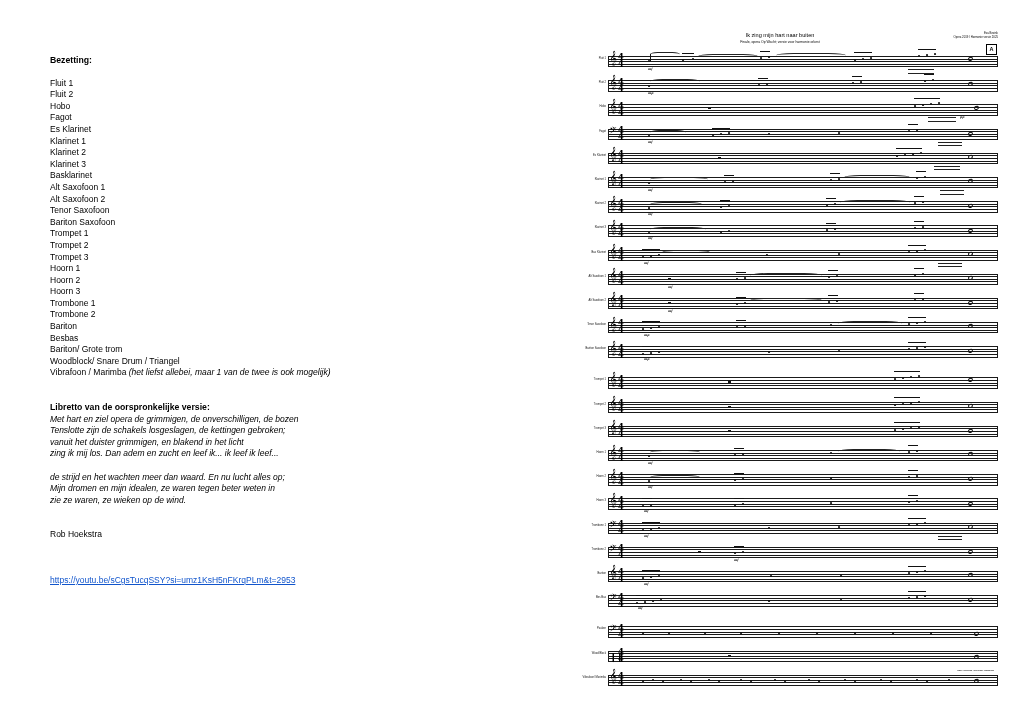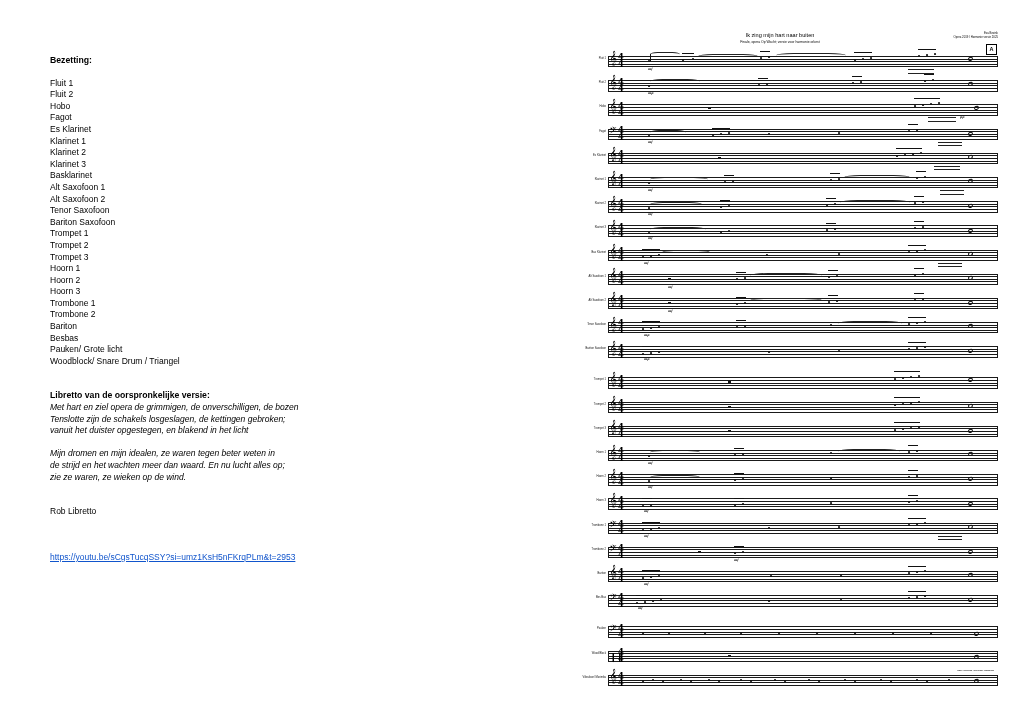--- a/index.html
+++ b/index.html
@@ -297,39 +297,41 @@
       <li>Trompet 1</li>
       <li>Trompet 2</li>
       <li>Trompet 3</li>
       <li>Hoorn 1</li>
       <li>Hoorn 2</li>
       <li>Hoorn 3</li>
       <li>Trombone 1</li>
       <li>Trombone 2</li>
       <li>Bariton</li>
       <li>Besbas</li>
-      <li>Pauken/ Grote licht</li>
+      <li>Bariton/ Grote trom</li>
       <li>Woodblock/ Snare Drum / Triangel</li>
+      <li><span>Vibrafoon / Marimba </span><span class="note">(het liefst allebei, maar 1 van de twee is ook mogelijk)</span></li>
     </ul>
 
     <div class="block-gap"></div>
 
     <div class="libretto-heading">Libretto van de oorspronkelijke versie:</div>
 
     <div class="libretto">
       <p>Met hart en ziel opera de grimmigen, de onverschilligen, de bozen</p>
       <p>Tenslotte zijn de schakels losgeslagen, de kettingen gebroken;</p>
-      <p>vanuit het duister opgestegen, en blakend in het licht</p>
+      <p>vanuit het duister grimmigen, en blakend in het licht</p>
+      <p>zing ik mij los. Dan adem en zucht en leef ik... ik leef ik leef...</p>
       <div class="stanza-gap"></div>
+      <p>de strijd en het wachten meer dan waard. En nu lucht alles op;</p>
       <p>Mijn dromen en mijn idealen, ze waren tegen beter weten in</p>
-      <p>de strijd en het wachten meer dan waard. En nu lucht alles op;</p>
       <p>zie ze waren, ze wieken op de wind.</p>
     </div>
 
-    <div class="author">Rob Libretto</div>
+    <div class="author">Rob Hoekstra</div>
 
     <div class="link-block">
       <a class="lnk" href="#">https://youtu.be/sCgsTucqSSY?si=umz1KsH5nFKrqPLm&amp;t=2953</a>
     </div>
   </div>
 
   <div class="score">
 
     <div class="score-title">
       <div class="main">Ik zing mijn hart naar buiten</div>

